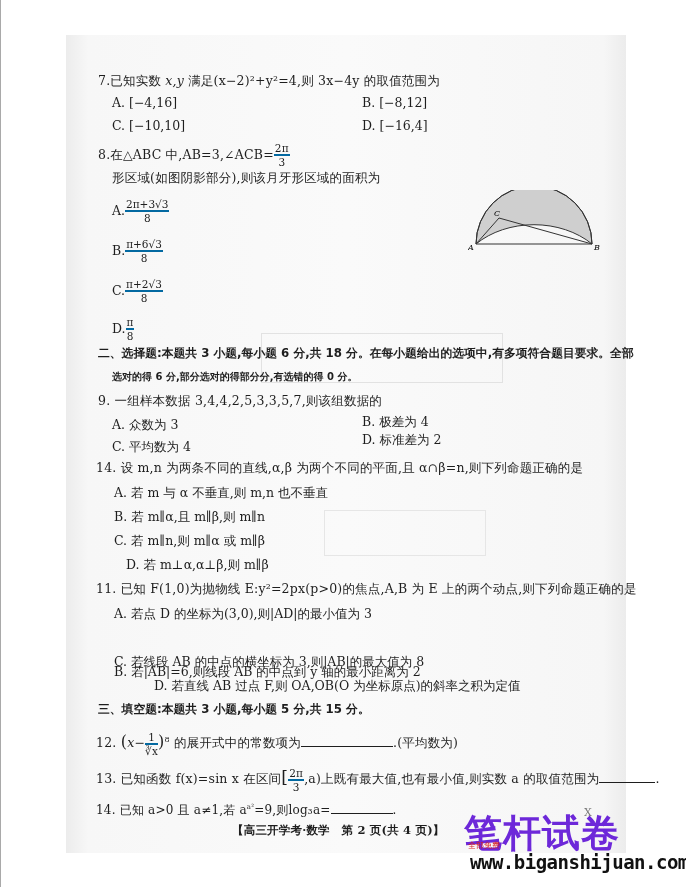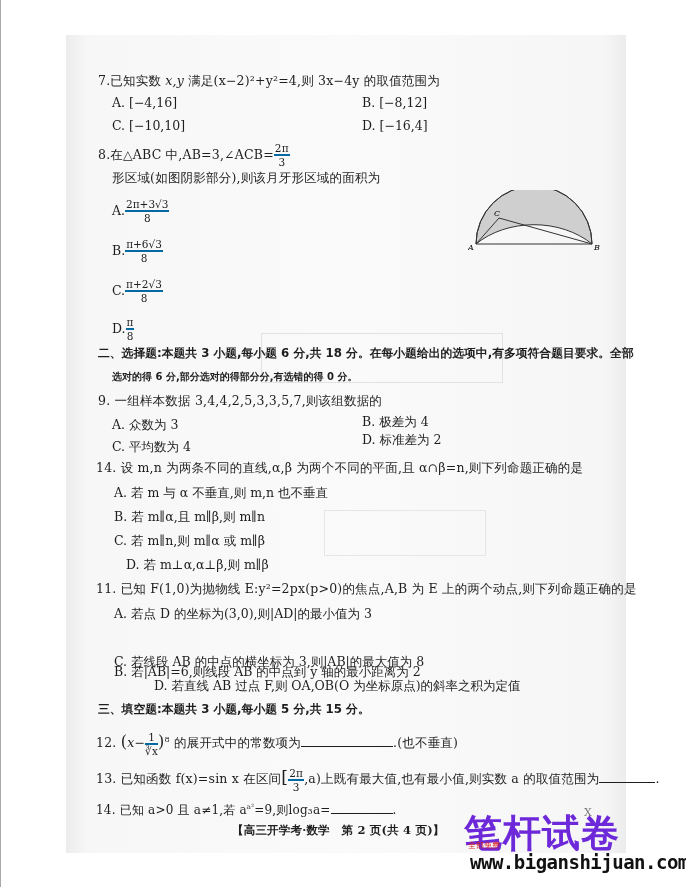--- a/index.html
+++ b/index.html
@@ -90,21 +90,21 @@
 <div class="line" style="left:96px; top:581px;"><span>11.</span> <span>已知 F(1,0)为抛物线 E:y²=2px(p&gt;0)的焦点,A,B 为 E 上的两个动点,则下列命题正确的是</span></div>
 <div class="opt" style="left:114px; top:606px;"><span>A.</span> <span>若点 D 的坐标为(3,0),则|AD|的最小值为 3</span></div>
 <div class="opt" style="left:114px; top:664px;text-align:center;"><span>B.</span> <span>若|AB|=6,则线段 AB 的中点到 y 轴的最小距离为 2</span></div>
 <div class="opt" style="left:114px; top:654px;"><span>C.</span> <span>若线段 AB 的中点的横坐标为 3,则|AB|的最大值为 8</span></div>
 <div class="opt" style="left:114px; top:678px;margin-left:40px;"><span>D.</span> <span>若直线 AB 过点 F,则 OA,OB(O 为坐标原点)的斜率之积为定值</span></div>
 
 <div class="sec" style="left:98px; top:701px; font-size:11.8px;">三、填空题:本题共 3 小题,每小题 5 分,共 15 分。</div>
 
 <div class="line" style="left:96px; top:727px; line-height:26px;">
   <span>12.</span> <span style="font-size:16px;">(</span><i class="m">x</i>−<span class="frac"><span class="num">1</span><span class="den">∛x</span></span><span style="font-size:16px;">)</span><sup style="font-size:8px;">8</sup>
-  <span>的展开式中的常数项为</span><span class="blank" style="width:92px;"></span><span>.(也不垂直)</span>
+  <span>的展开式中的常数项为</span><span class="blank" style="width:92px;"></span><span>.(平均数为)</span>
 </div>
 
 <div class="line" style="left:96px; top:764px; line-height:26px;">
   <span>13.</span> <span>已知函数 f(x)=sin x 在区间</span><span style="font-size:17px;">[</span><span class="frac"><span class="num">2π</span><span class="den">3</span></span><span>,a)</span><span>上既有最大值,也有最小值,则实数 a 的取值范围为</span><span class="blank" style="width:56px;"></span><span>.</span>
 </div>
 
 <div class="line" style="left:96px; top:799px; font-size:12px;">
   <span>14.</span> <span>已知 a&gt;0 且 a≠1,若 a</span><sup style="font-size:7px;">a²</sup><span>=9,则log₃a=</span><span class="blank" style="width:62px;"></span><span>.</span>
 </div>
 

